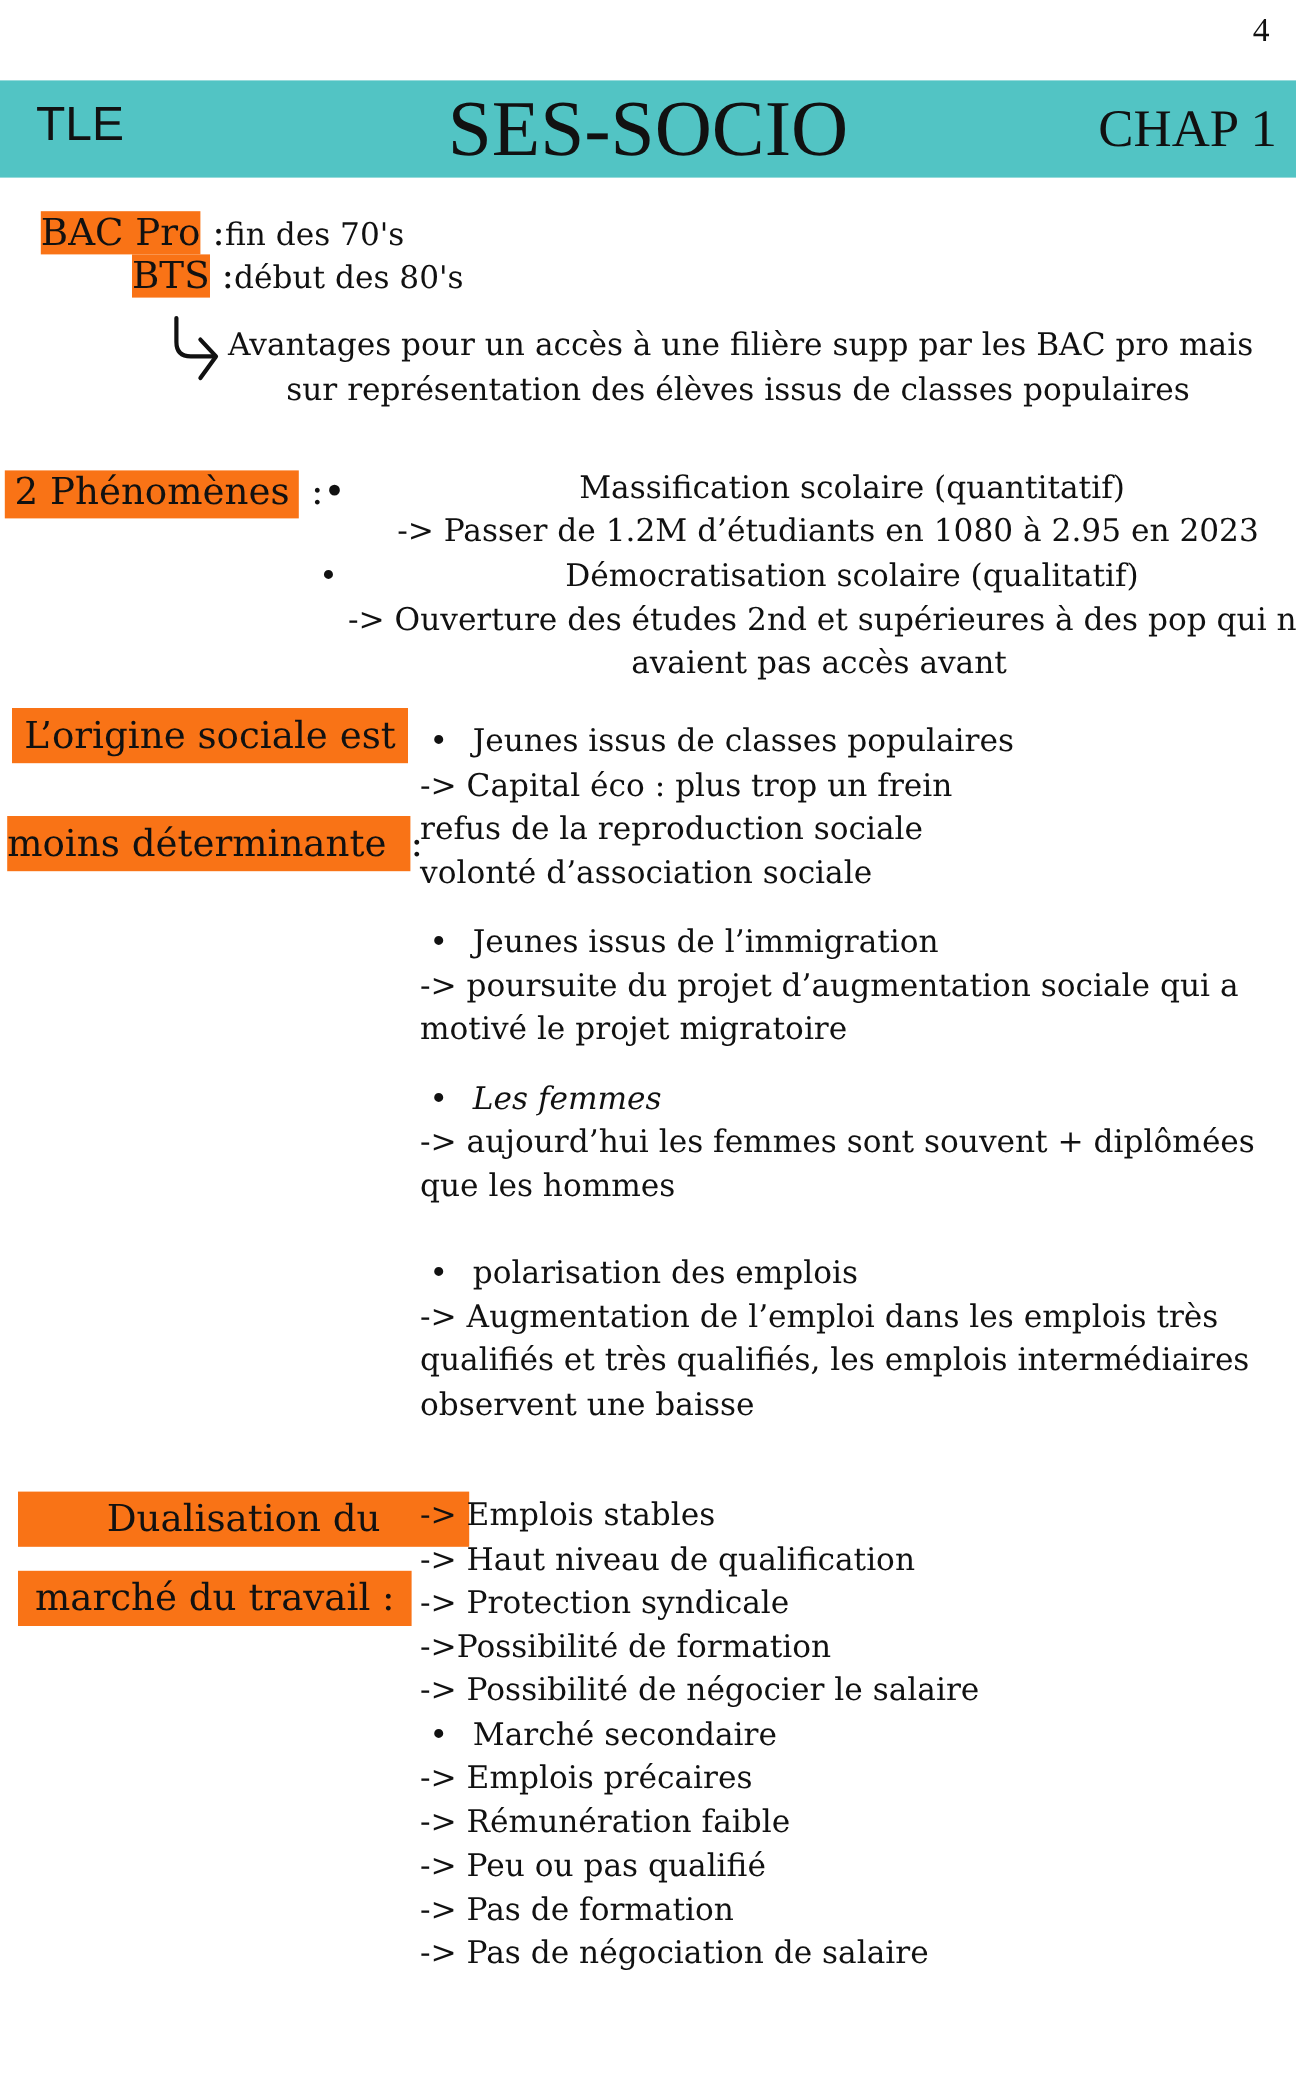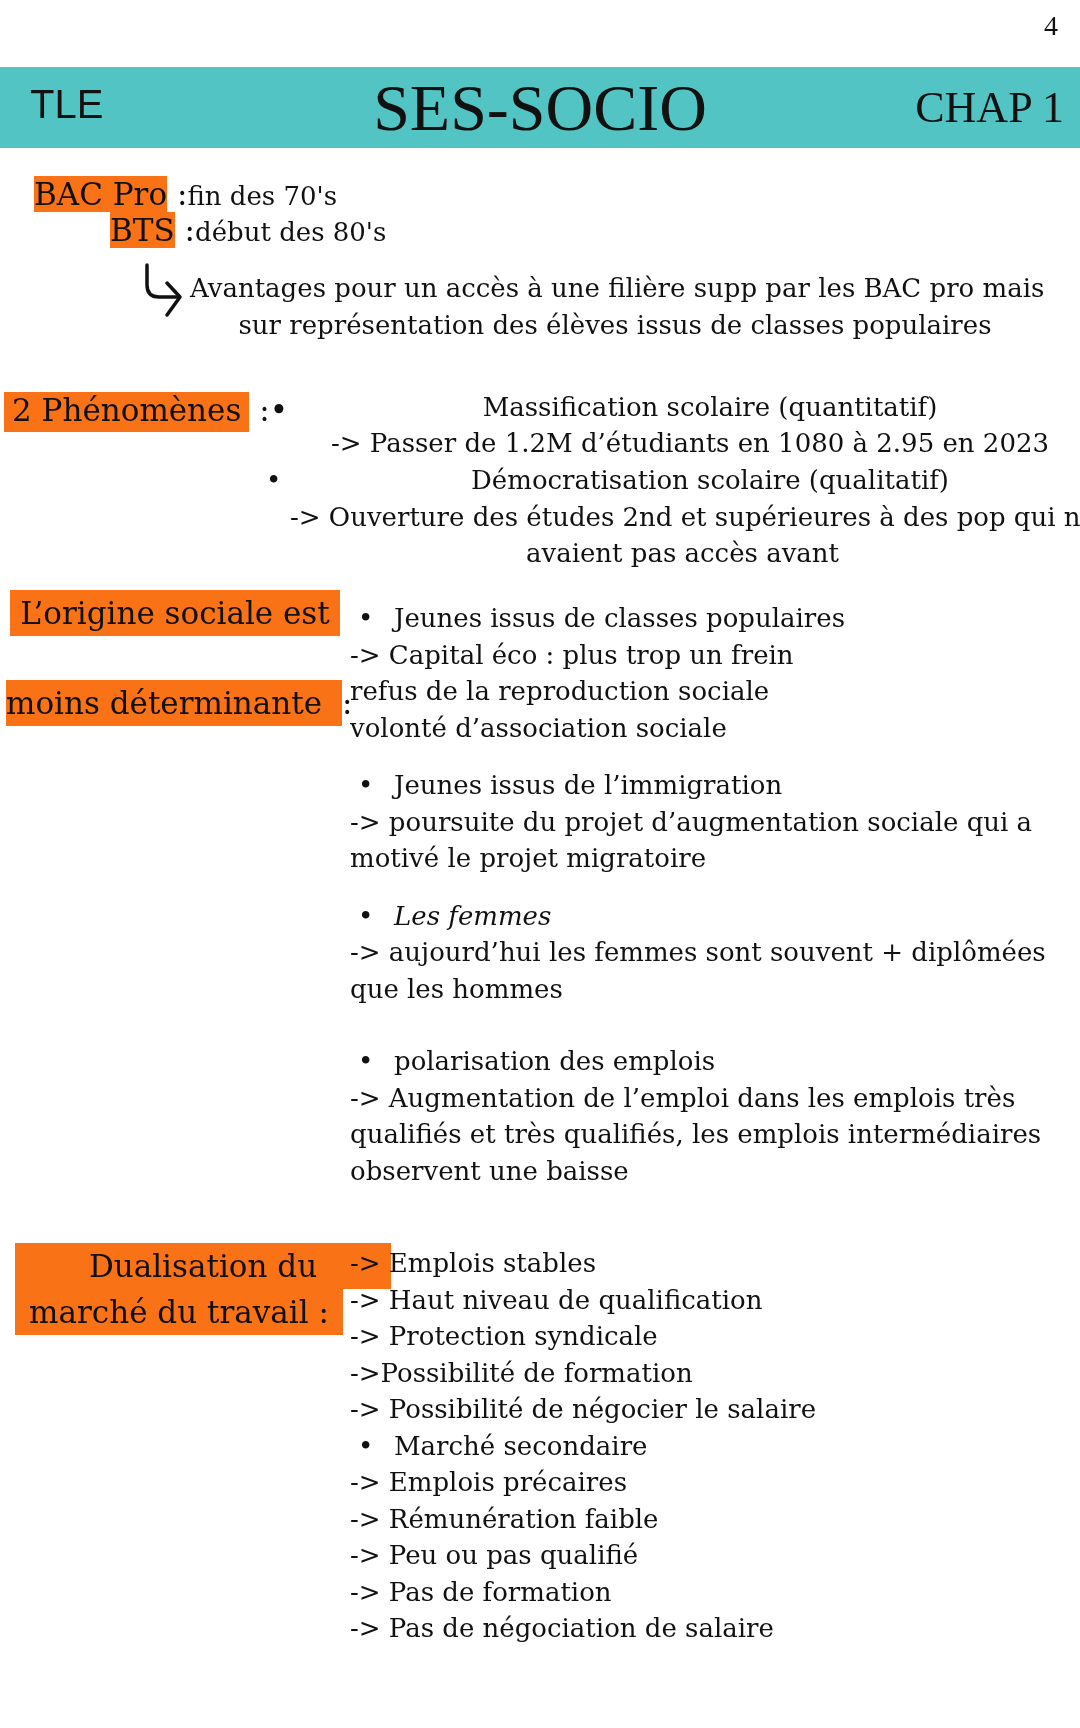--- a/index.html
+++ b/index.html
@@ -87,21 +87,21 @@
   <div>que les hommes</div>
   <div class="gap" style="height:36px;"></div>
   <div style="margin-left:8px;"><span class="bullet">•</span><span>polarisation des emplois</span></div>
   <div>-&gt; Augmentation de l’emploi dans les emplois très</div>
   <div>qualifiés et très qualifiés, les emplois intermédiaires</div>
   <div>observent une baisse</div>
 </div>
 
 <div class="abs label" style="left:15px; top:1243px; line-height:46px;">
   <div><span class="hl" style="display:inline-block; width:376px; text-align:center;">Dualisation du</span></div>
-  <div><span class="hl" style="display:inline-block; width:328px; text-align:center;">marché du travail :</span></div>
+  <div><span class="hl" style="display:inline-block; width:328px; text-align:center;margin-top:20px;">marché du travail :</span></div>
 </div>
 
 <div class="col" style="top:1245px;">
   <div>-&gt; Emplois stables</div>
   <div>-&gt; Haut niveau de qualification</div>
   <div>-&gt; Protection syndicale</div>
   <div>-&gt;Possibilité de formation</div>
   <div>-&gt; Possibilité de négocier le salaire</div>
   <div style="margin-left:8px;"><span class="bullet">•</span><span>Marché secondaire</span></div>
   <div>-&gt; Emplois précaires</div>

